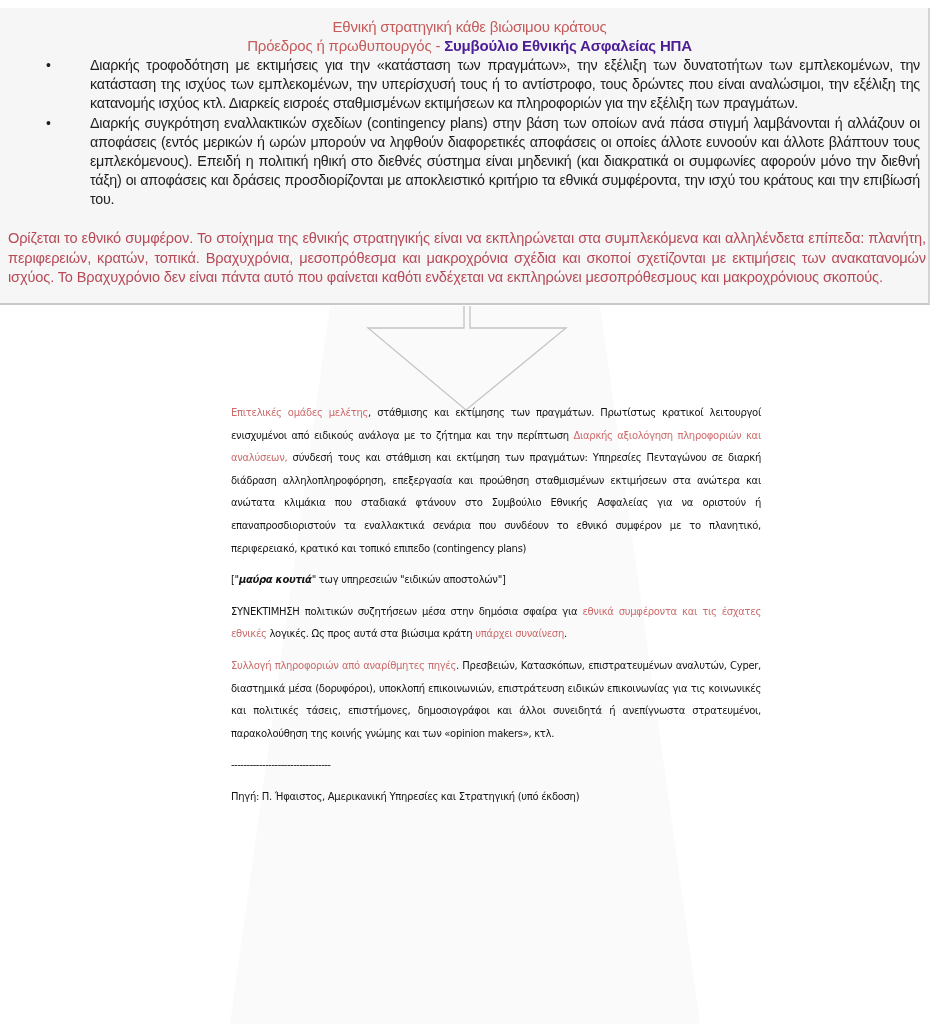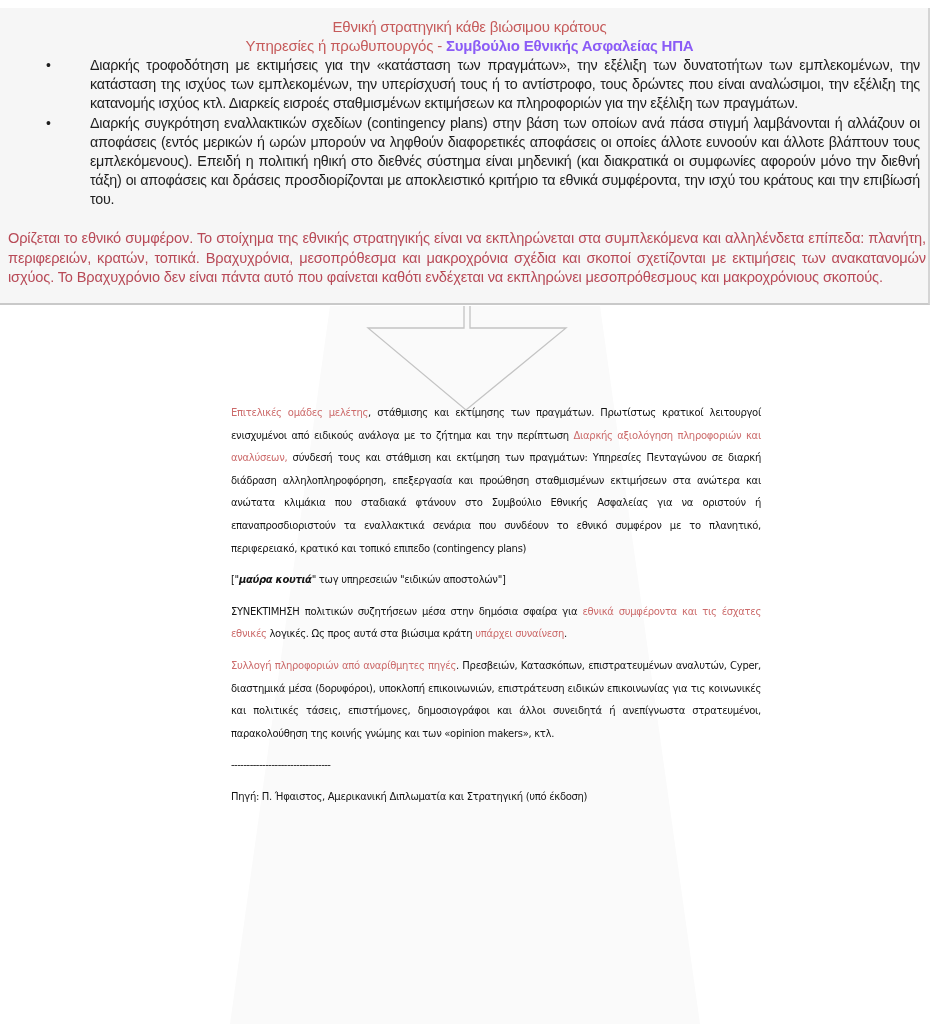--- a/index.html
+++ b/index.html
@@ -15,21 +15,21 @@
     border-bottom:2px solid #c9c9c9;
     border-right:2px solid #d5d5d5;
     box-sizing:border-box;
   }
   .head1, .head2 {
     position:absolute; left:0; width:939px; text-align:center;
     font-size:15px; color:#c65b5b; letter-spacing:-0.2px;
   }
   .head1 { top:18px; }
   .head2 { top:37px; }
-  .head2 .dark { color:#8b5cf6; font-weight:bold; }
+  .head2 .dark { color:#4c1d95; font-weight:bold; }
   .bullets { position:absolute; left:40px; top:56px; width:880px; margin:0; padding:0; list-style:none; }
   .bullets li {
     position:relative; padding-left:50px;
     font-size:14.3px; line-height:19.2px; text-align:justify;
     letter-spacing:-0.25px; color:#1e1e1e;
   }
   .bullets li .dot {
     position:absolute; left:6px; top:0px; font-size:14px;
   }
   .red-par {
@@ -49,21 +49,21 @@
   .bold { font-weight:bold;font-style:italic; }
   .sep { margin:0 0 14px 0; letter-spacing:-0.5px; }
 </style>
 </head>
 <body>
 
 <div class="top-box"></div>
 
 <div class="head1">Εθνική στρατηγική κάθε βιώσιμου κράτους</div>
 <div class="head2">
-  <span>Υπηρεσίες ή πρωθυπουργός - </span><span class="dark">Συμβούλιο Εθνικής Ασφαλείας ΗΠΑ</span>
+  <span>Πρόεδρος ή πρωθυπουργός - </span><span class="dark">Συμβούλιο Εθνικής Ασφαλείας ΗΠΑ</span>
 </div>
 
 <ul class="bullets">
   <li>
     <span class="dot">•</span>
     <span>Διαρκής τροφοδότηση με εκτιμήσεις για την «κατάσταση των πραγμάτων», την εξέλιξη των δυνατοτήτων των εμπλεκομένων, την κατάσταση της ισχύος των εμπλεκομένων, την υπερίσχυσή τους ή το αντίστροφο, τους δρώντες που είναι αναλώσιμοι, την εξέλιξη της κατανομής ισχύος κτλ. Διαρκείς εισροές σταθμισμένων εκτιμήσεων κα πληροφοριών για την εξέλιξη των πραγμάτων.</span>
   </li>
   <li>
     <span class="dot">•</span>
     <span>Διαρκής συγκρότηση εναλλακτικών σχεδίων (contingency plans) στην βάση των οποίων ανά πάσα στιγμή λαμβάνονται ή αλλάζουν οι αποφάσεις (εντός μερικών ή ωρών μπορούν να ληφθούν διαφορετικές αποφάσεις οι οποίες άλλοτε ευνοούν και άλλοτε βλάπτουν τους εμπλεκόμενους). Επειδή η πολιτική ηθική στο διεθνές σύστημα είναι μηδενική (και διακρατικά οι συμφωνίες αφορούν μόνο την διεθνή τάξη) οι αποφάσεις και δράσεις προσδιορίζονται με αποκλειστικό κριτήριο τα εθνικά συμφέροντα, την ισχύ του κράτους και την επιβίωσή του.</span>
@@ -84,14 +84,14 @@
   <p>
     <span>["</span><span class="bold">μαύρα κουτιά</span><span>" τωγ υπηρεσειών "ειδικών αποστολών"]</span>
   </p>
   <p>
     <span>ΣΥΝΕΚΤΙΜΗΣΗ πολιτικών συζητήσεων μέσα στην δημόσια σφαίρα για </span><span class="hl">εθνικά συμφέροντα και τις έσχατες εθνικές</span><span> λογικές. Ως προς αυτά στα βιώσιμα κράτη </span><span class="hl">υπάρχει συναίνεση</span><span>.</span>
   </p>
   <p>
     <span class="hl">Συλλογή πληροφοριών από αναρίθμητες πηγές</span><span>. Πρεσβειών, Κατασκόπων, επιστρατευμένων αναλυτών, Cyper, διαστημικά μέσα (δορυφόροι), υποκλοπή επικοινωνιών, επιστράτευση ειδικών επικοινωνίας για τις κοινωνικές και πολιτικές τάσεις, επιστήμονες, δημοσιογράφοι και άλλοι συνειδητά ή ανεπίγνωστα στρατευμένοι, παρακολούθηση της κοινής γνώμης και των «opinion makers», κτλ.</span>
   </p>
   <p class="sep">--------------------------------</p>
-  <p>Πηγή: Π. Ήφαιστος, Αμερικανική Διπλωματία και Στρατηγική (υπό έκδοση)</p>
+  <p>Πηγή: Π. Ήφαιστος, Αμερικανική Υπηρεσίες και Στρατηγική (υπό έκδοση)</p>
 </div>
 
 </body></html>

